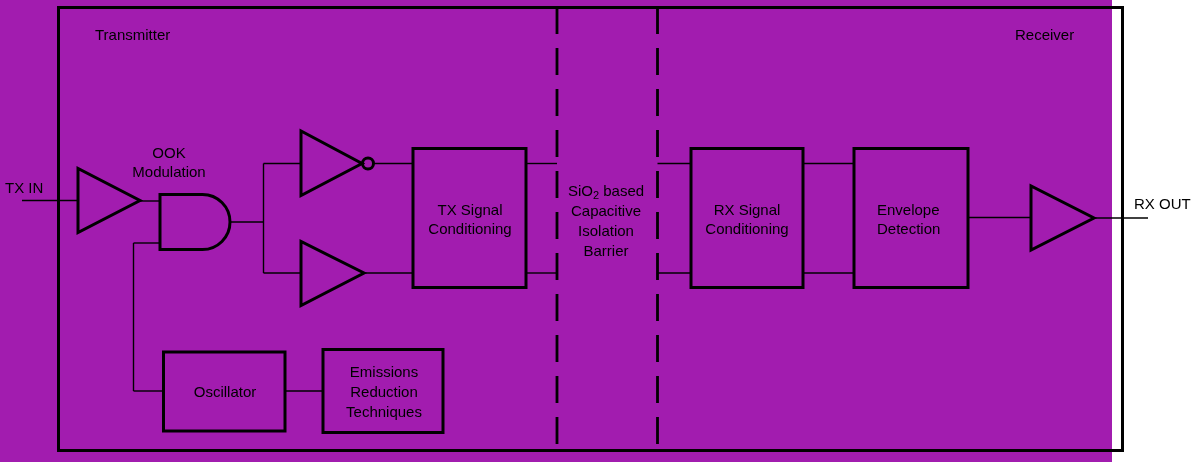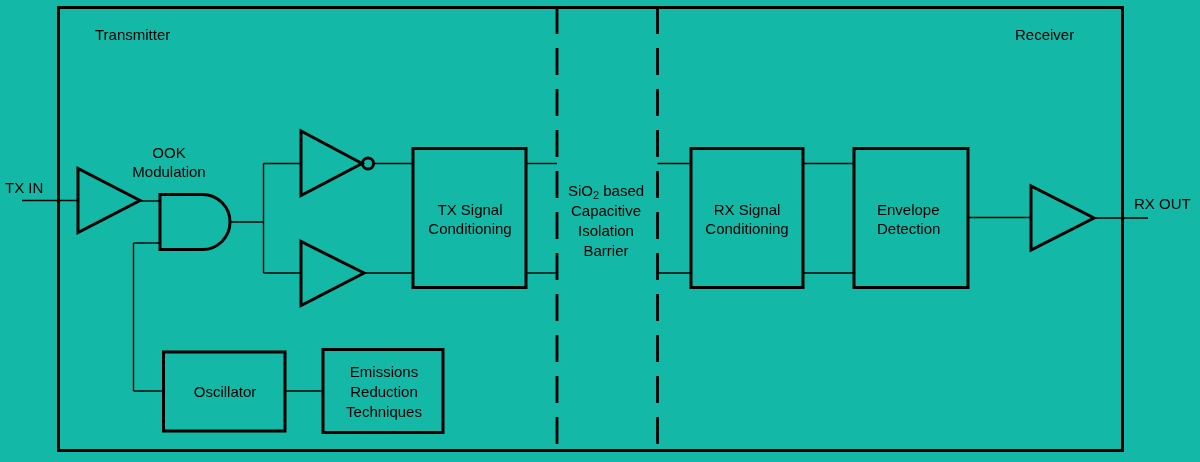--- a/index.html
+++ b/index.html
@@ -5,23 +5,23 @@
   html, body {
     margin: 0;
     padding: 0;
     background: #ffffff;
     width: 1200px;
     height: 462px;
     overflow: hidden;
   }
   .diagram-wrap {
     position: relative;
-    width: 1200px;
+    width: 1112px;
     height: 462px;
-    background: #14b8a6;
+    background: #a21caf;
   }
   svg {
     display: block;
   }
   .thin {
     stroke: #000000;
     stroke-width: 1.4;
     fill: none;
   }
   .thick {

